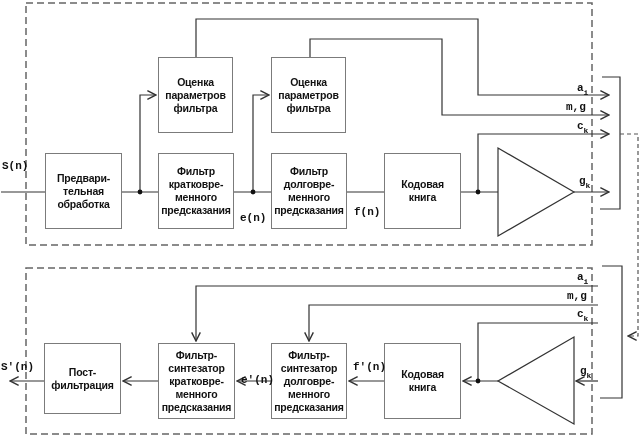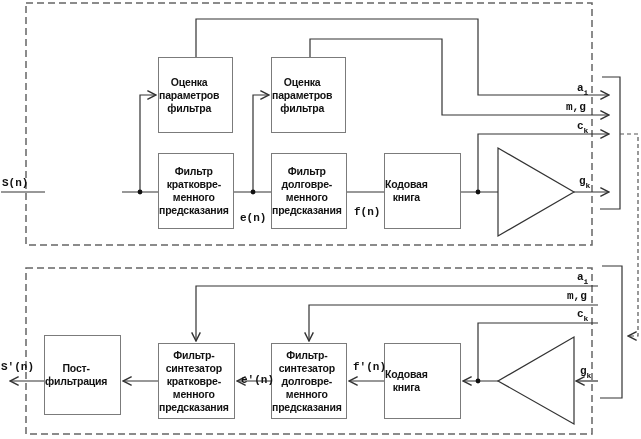--- a/index.html
+++ b/index.html
@@ -4,21 +4,21 @@
 <style>
   html,body { margin:0; padding:0; background:#ffffff; }
   .stage {
     position:relative; width:641px; height:439px; background:#ffffff;
     font-family:"Liberation Sans", sans-serif; overflow:hidden;
   }
   .wires { position:absolute; left:0; top:0; }
   .box {
     position:absolute; box-sizing:border-box;
     border:1.2px solid #7b7b7b; background:#ffffff;
-    display:flex; align-items:center; justify-content:flex-start;
+    display:flex; align-items:center; justify-content:center;
     text-align:center; font-weight:bold; font-size:10.5px; line-height:13px;
     color:#111111; letter-spacing:-0.2px;
   }
   .box span { white-space:pre-line; }
   .sig {
     position:absolute; font-weight:bold; font-size:11px; color:#111111;
     white-space:nowrap;
     font-family:Liberation Mono, monospace;
   }
   .sig sub { font-size:8px; position:relative; bottom:-1px; }
@@ -70,20 +70,25 @@
 
     <polygon points="498,148 498,236 574,192" fill="#ffffff" stroke="#333333" stroke-width="1.2"></polygon>
     <polygon points="574,337 574,424 498,381" fill="#ffffff" stroke="#333333" stroke-width="1.2"></polygon>
 
     <circle cx="140" cy="192" r="2.4" fill="#111111"></circle>
     <circle cx="253" cy="192" r="2.4" fill="#111111"></circle>
     <circle cx="478" cy="192" r="2.4" fill="#111111"></circle>
     <circle cx="478" cy="381" r="2.4" fill="#111111"></circle>
   </svg>
 
+  <div class="box" style="left:45px;top:153px;width:77px;height:76px">
+    <span>Предвари-
+тельная
+обработка</span>
+  </div>
   <div class="box" style="left:158px;top:57px;width:75px;height:76px">
     <span>Оценка
 параметров
 фильтра</span>
   </div>
   <div class="box" style="left:271px;top:57px;width:75px;height:76px">
     <span>Оценка
 параметров
 фильтра</span>
   </div>
@@ -97,21 +102,21 @@
     <span>Фильтр
 долговре-
 менного
 предсказания</span>
   </div>
   <div class="box" style="left:384px;top:153px;width:77px;height:76px">
     <span>Кодовая
 книга</span>
   </div>
 
-  <div class="box" style="left:44px;top:335px;width:77px;height:80px">
+  <div class="box" style="left:44px;top:343px;width:77px;height:71px">
     <span>Пост-
 фильтрация</span>
   </div>
   <div class="box" style="left:158px;top:343px;width:77px;height:76px">
     <span>Фильтр-
 синтезатор
 кратковре-
 менного
 предсказания</span>
   </div>
@@ -120,21 +125,21 @@
 синтезатор
 долговре-
 менного
 предсказания</span>
   </div>
   <div class="box" style="left:384px;top:343px;width:77px;height:76px">
     <span>Кодовая
 книга</span>
   </div>
 
-  <div class="sig" style="left:2px;top:177px">S(n)</div>
+  <div class="sig" style="left:2px;top:160px">S(n)</div>
   <div class="sig" style="left:240px;top:212px">e(n)</div>
   <div class="sig" style="left:354px;top:206px">f(n)</div>
   <div class="sig" style="left:577px;top:82px"><span>a</span><sub>i</sub></div>
   <div class="sig" style="left:566px;top:101px"><span>m,g</span><sub></sub></div>
   <div class="sig" style="left:577px;top:120px"><span>c</span><sub>k</sub></div>
   <div class="sig" style="left:579px;top:175px"><span>g</span><sub>k</sub></div>
 
   <div class="sig" style="left:577px;top:271px"><span>a</span><sub>i</sub></div>
   <div class="sig" style="left:567px;top:290px"><span>m,g</span><sub></sub></div>
   <div class="sig" style="left:577px;top:308px"><span>c</span><sub>k</sub></div>

